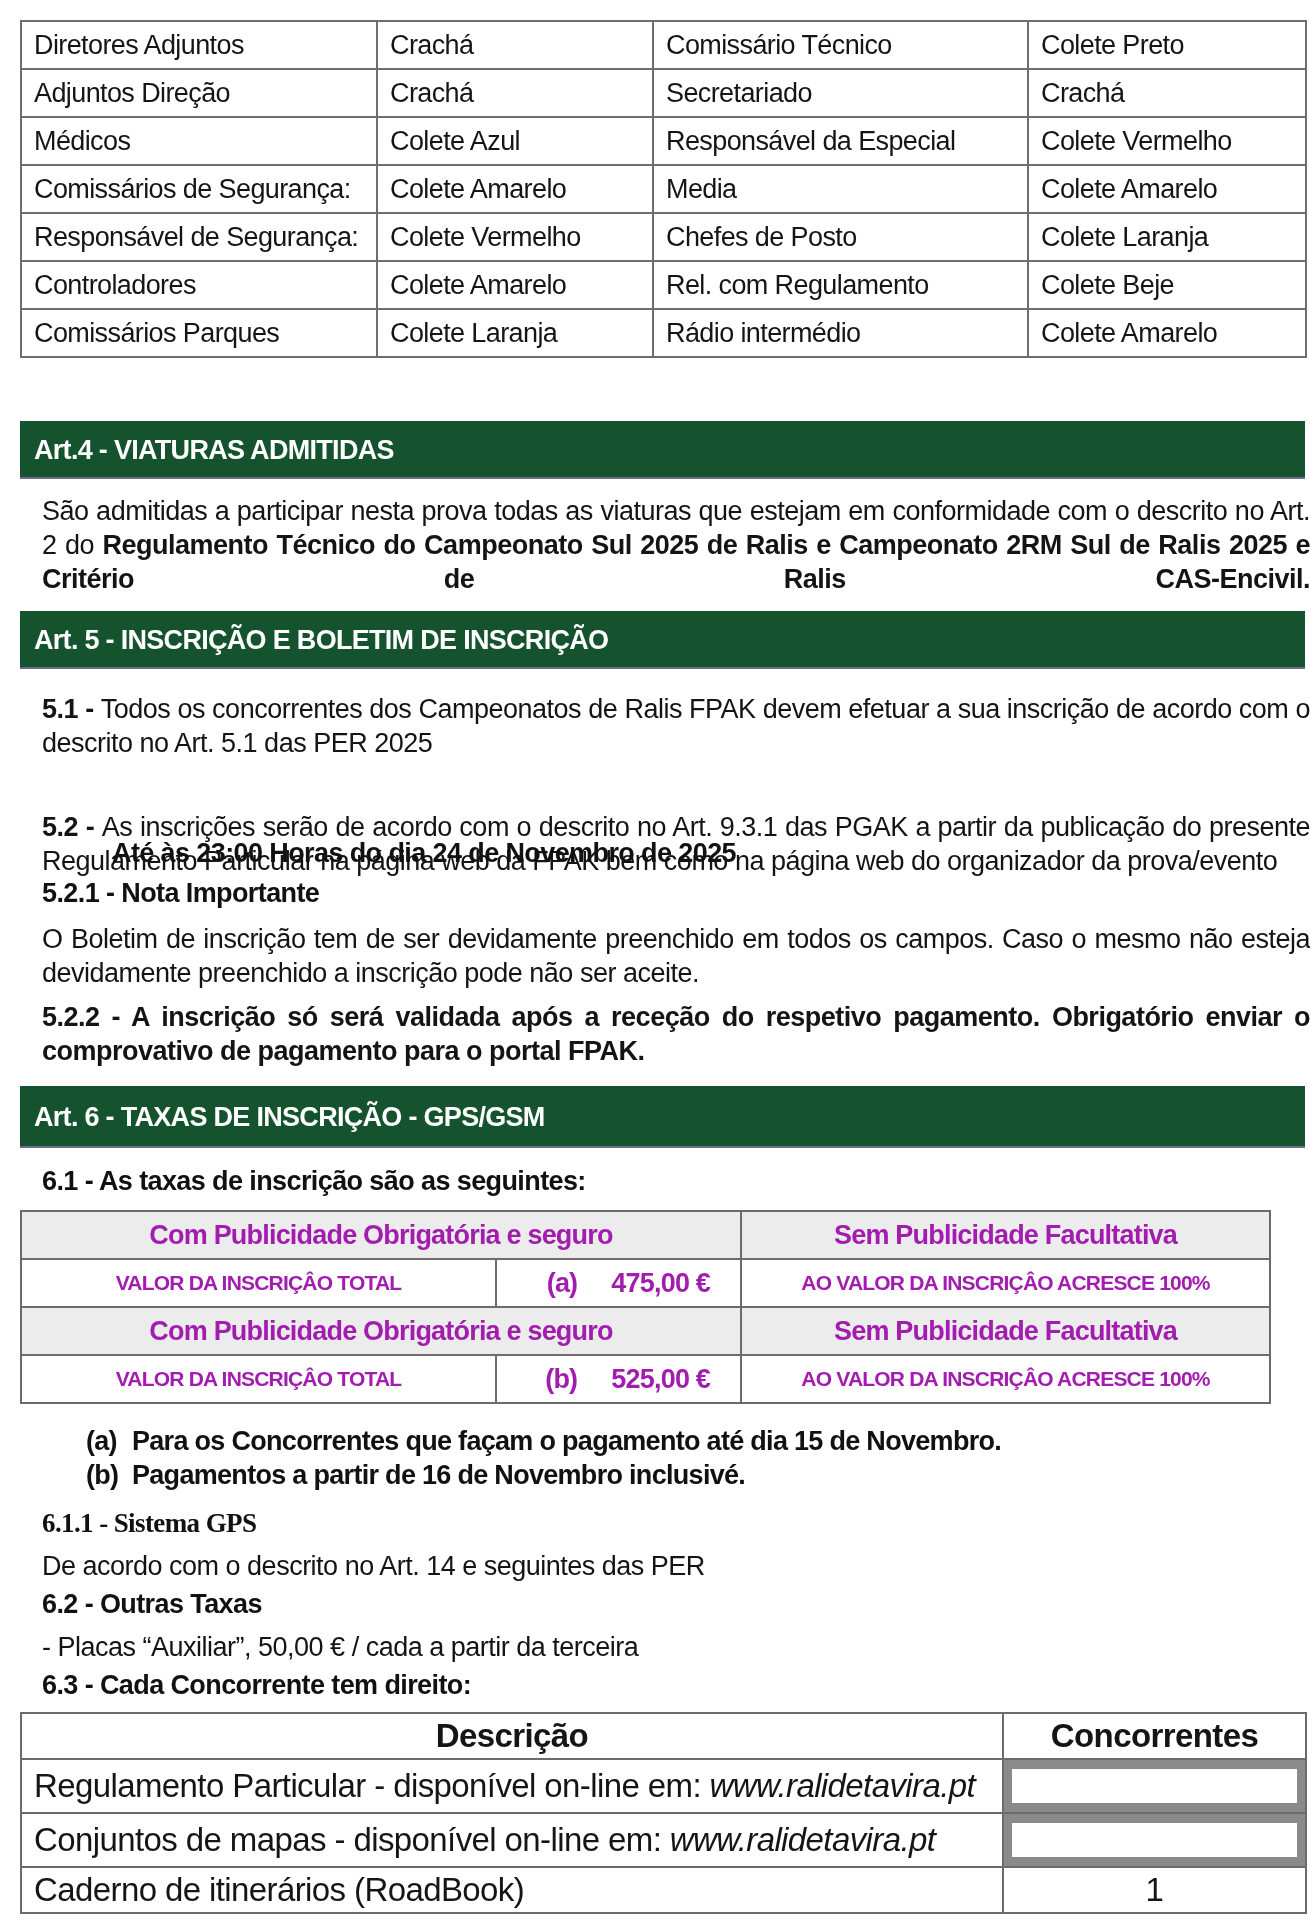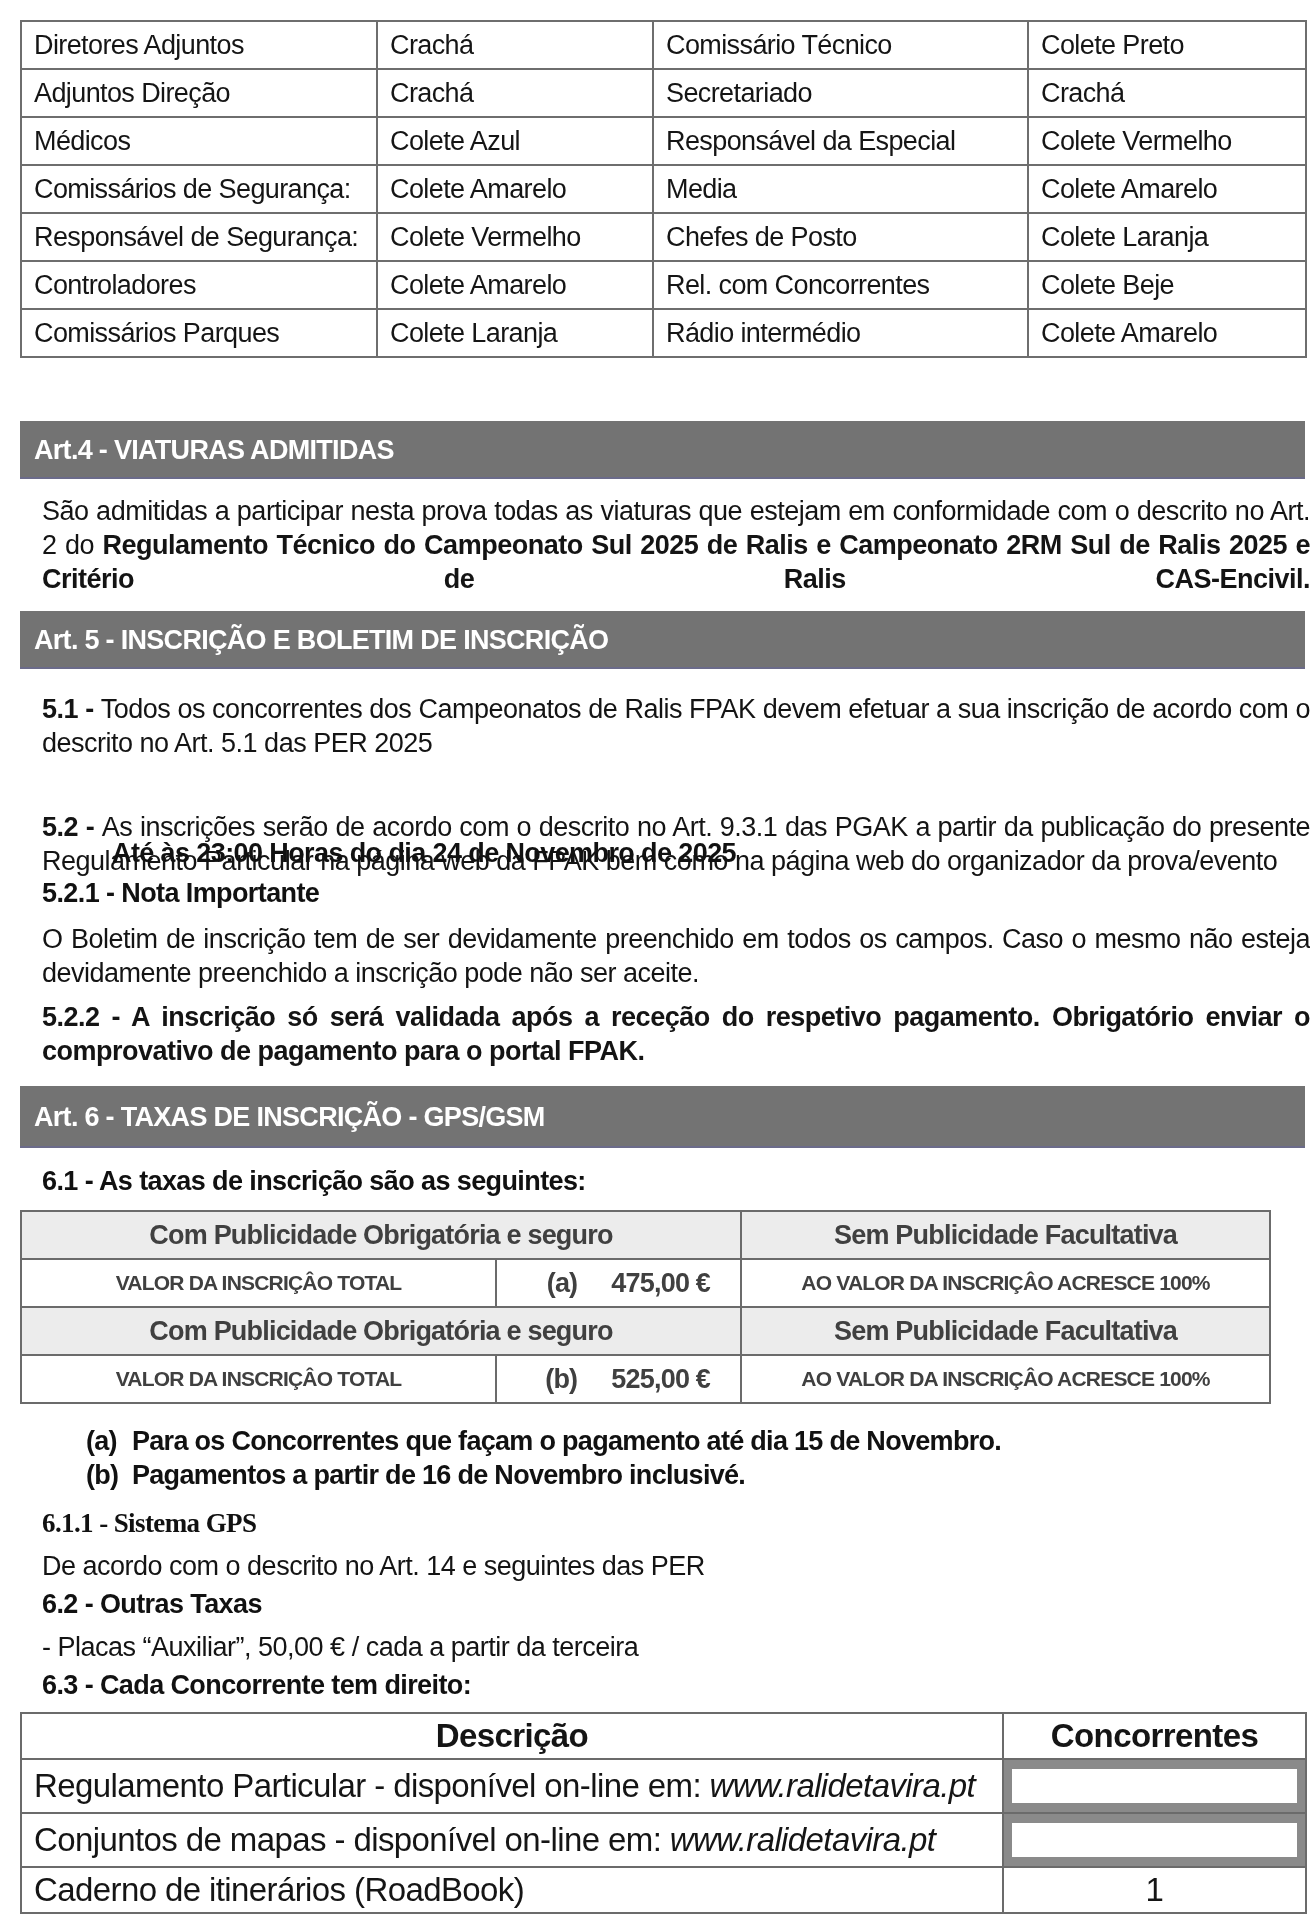--- a/index.html
+++ b/index.html
@@ -19,21 +19,21 @@
       font-size: 27px; letter-spacing: -0.6px; white-space: nowrap; color: #151515;
     }
     .officials col.c1 { width: 356px; }
     .officials col.c2 { width: 276px; }
     .officials col.c3 { width: 375px; }
     .officials col.c4 { width: 278px; }
 
     
     .sec-header {
       position: absolute; left: 20px; width: 1285px; height: 58px;
-      background: #737373; color: #ffffff; font-weight: bold;
+      background: #14532d; color: #ffffff; font-weight: bold;
       font-size: 27px; letter-spacing: -0.7px; line-height: 58px;
       padding-left: 14px; box-sizing: border-box;
       border-bottom: 2px solid #6b6b8a;
     }
 
     .para {
       position: absolute; left: 42px; width: 1268px; font-size: 27px;
       line-height: 34px; letter-spacing: -0.5px; color: #141414; text-align: justify;
     }
     .para b { font-weight: bold; }
@@ -44,21 +44,21 @@
       letter-spacing: -0.6px; color: #111;
     }
 
     
     .fees {
       position: absolute; left: 20px; top: 1210px; width: 1249px;
       border-collapse: collapse; table-layout: fixed;
     }
     .fees td {
       border: 2px solid #6b6b6b; height: 46px; text-align: center;
-      font-weight: bold; letter-spacing: -0.8px; color: #404040; padding: 0;
+      font-weight: bold; letter-spacing: -0.8px; color: #a21caf; padding: 0;
     }
     .fees .hdr td { background: #ececec; font-size: 27px; }
     .fees .val td { background: #ffffff; font-size: 21px; margin-left: 44px; }
     .fees .amt { font-size: 27px !important; text-align: right; padding-right: 30px !important; }
     .fees .amt span.tag { margin-right: 34px; }
     .fees col.f1 { width: 475px; }
     .fees col.f2 { width: 245px; }
     .fees col.f3 { width: 529px; }
 
     .note {
@@ -122,21 +122,21 @@
     </tr>
     <tr>
       <td>Responsável de Segurança:</td>
       <td>Colete Vermelho</td>
       <td>Chefes de Posto</td>
       <td>Colete Laranja</td>
     </tr>
     <tr>
       <td>Controladores</td>
       <td>Colete Amarelo</td>
-      <td>Rel. com Concorrentes</td>
+      <td>Rel. com Regulamento</td>
       <td>Colete Beje</td>
     </tr>
     <tr>
       <td>Comissários Parques</td>
       <td>Colete Laranja</td>
       <td>Rádio intermédio</td>
       <td>Colete Amarelo</td>
     </tr>
   </tbody>
 </table>

